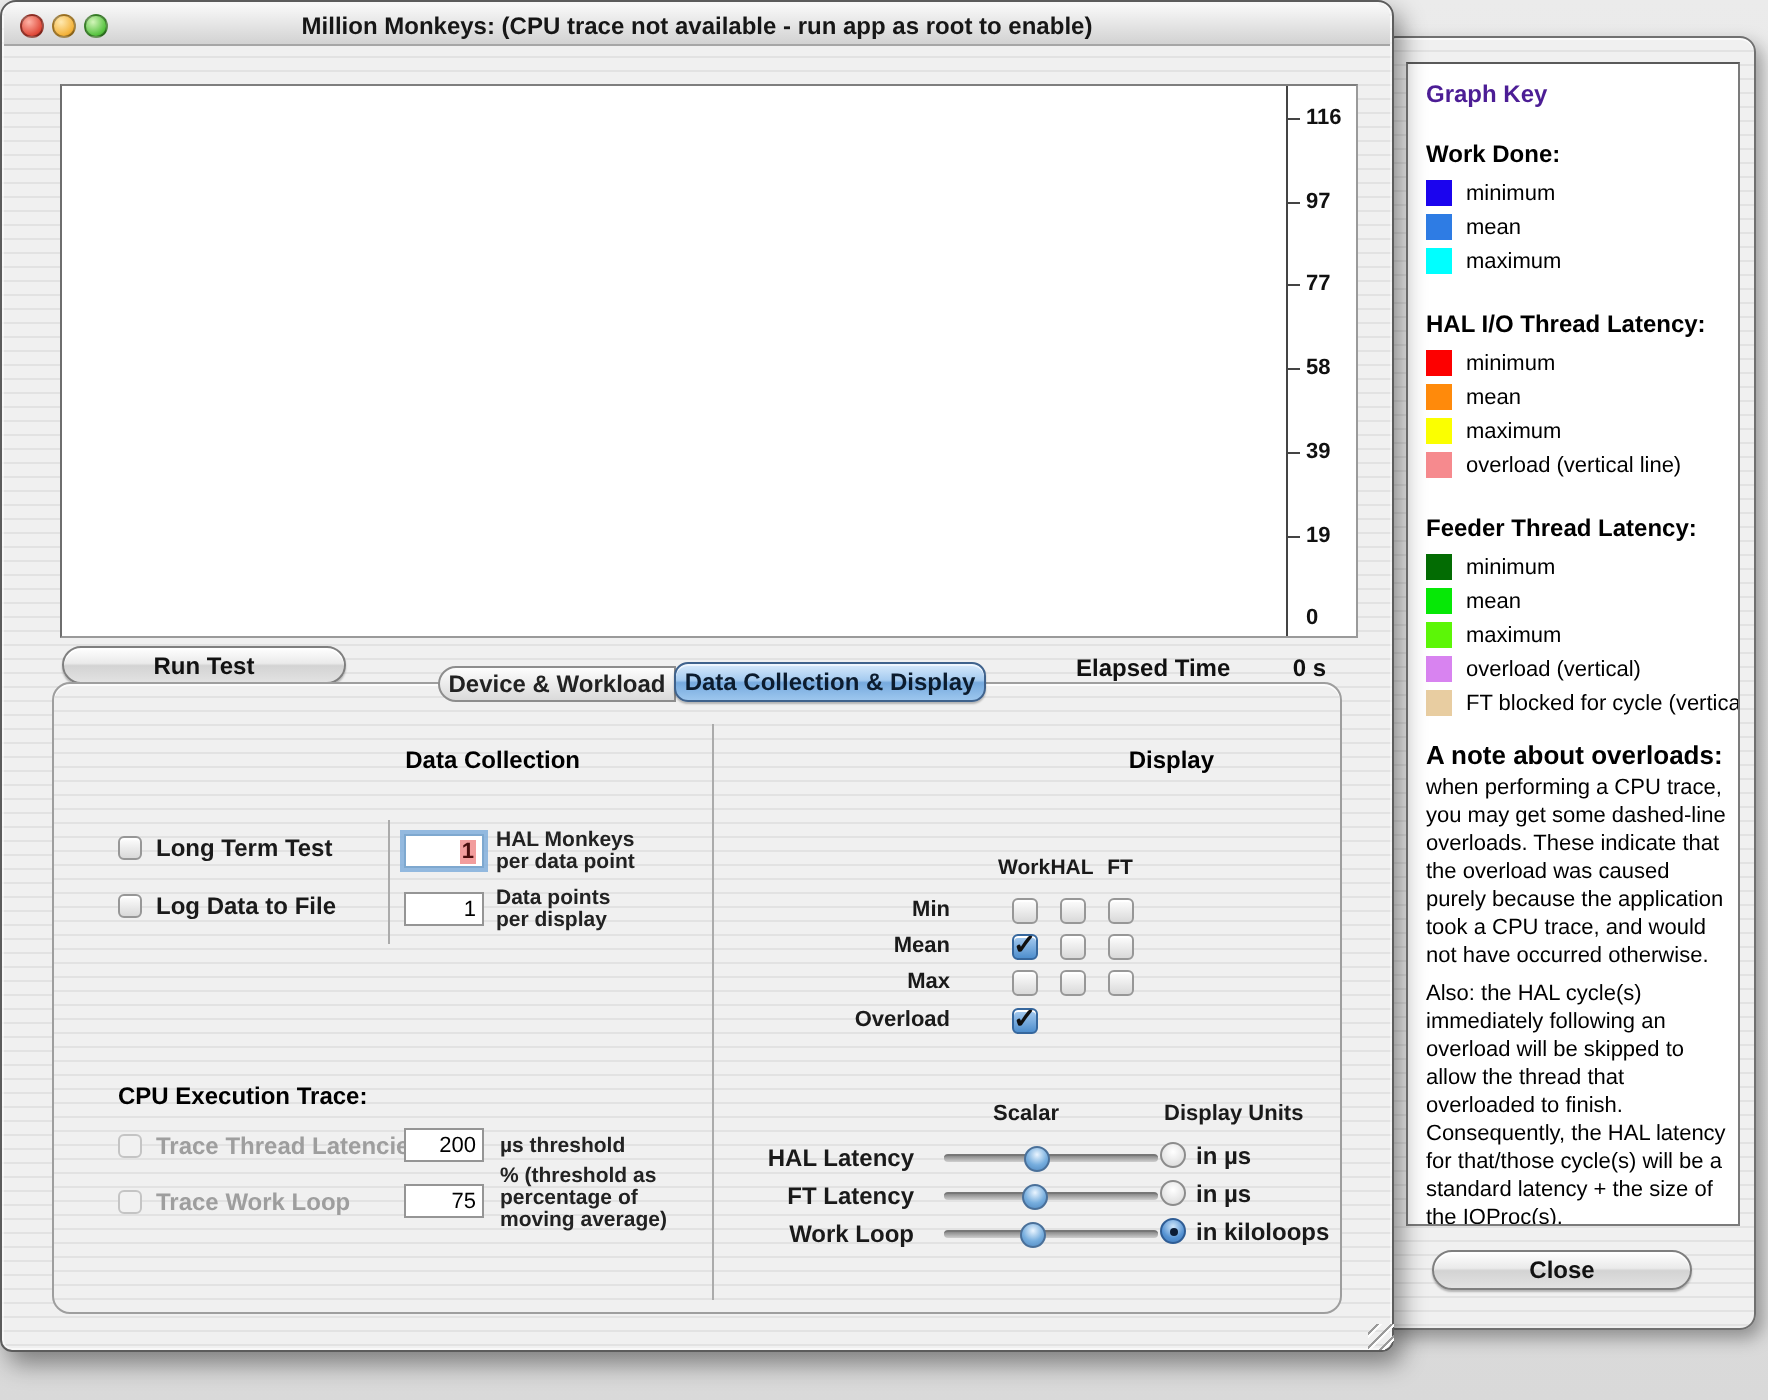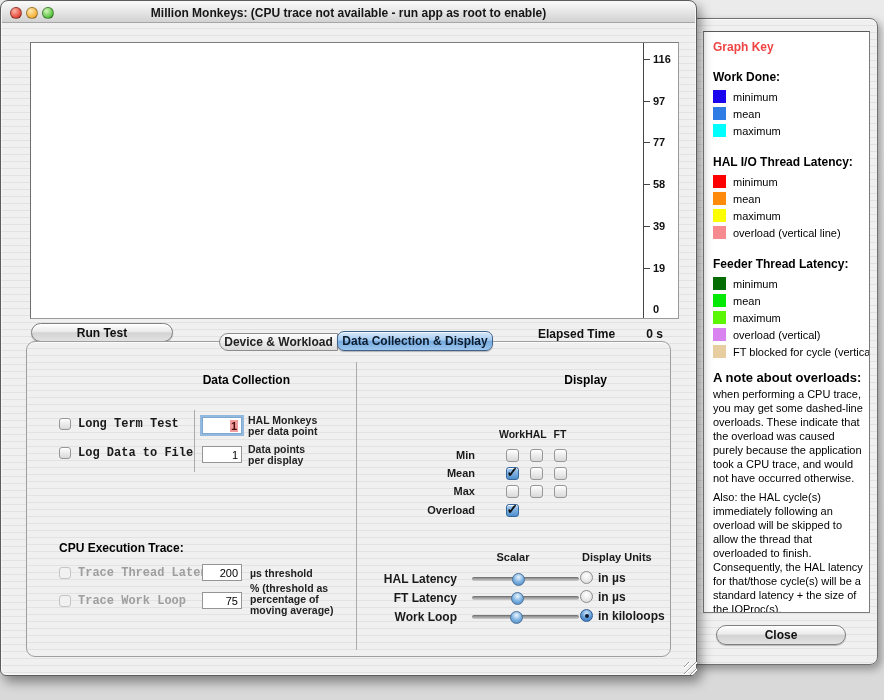--- a/index.html
+++ b/index.html
@@ -10,21 +10,21 @@
   .abs { position:absolute; }
   .pin { background:repeating-linear-gradient(180deg,#f0f0f0 0px,#f0f0f0 6px,#e2e2e2 6px,#e2e2e2 7px); }
 
   
   .drawer { left:690px; top:18px; width:188px; height:647px; z-index:1;
             border:1px solid #707070; border-radius:8px;
             box-shadow:3px 4px 9px rgba(0,0,0,.35), inset 0 1px 0 rgba(255,255,255,.7); }
   .keybox { left:12px; top:12px; width:167px; height:582px; background:#fff;
             border:1px solid #7b7b7b; border-top-color:#5a5a5a;
             padding:8px 4px 0 9px; overflow:hidden; }
-  .key-title { font-size:12px; font-weight:bold; color:#ef4444; }
+  .key-title { font-size:12px; font-weight:bold; color:#4c1d95; }
   .key-sec { margin-top:16px; }
   .key-head { font-size:12px; font-weight:bold; color:#000; margin-bottom:4px; }
   .key-item { display:flex; align-items:center; height:17px; white-space:nowrap; }
   .swatch { width:13px; height:13px; margin-right:7px; flex:0 0 13px; }
   .key-item span.lbl { font-size:11px; color:#000; }
   .note-title { margin-top:10px; font-size:13px; font-weight:bold; color:#000; }
   .note-body { margin-top:2px; font-size:11px; line-height:14px; color:#000; white-space:pre-line; }
   .note2 { margin-top:5px; }
 
   
@@ -77,21 +77,21 @@
 
   .cb { width:12px; height:12px; border:1px solid #979797; border-radius:3px;
         background:linear-gradient(#fefefe,#d9d9d9); box-shadow:inset 0 1px 0 #fff;
         position:relative; flex:0 0 12px; }
   .cb.big { width:13px; height:13px; flex-basis:13px; }
   .cb.checked { background:linear-gradient(#a9cdf1,#4e8ecd); border-color:#36679d; }
   .cb.checked::after { content:"✓"; position:absolute; left:0px; top:-4px;
         font-size:14px; font-weight:bold; color:#101010; }
   .cb.disabled { border-color:#c4c4c4; background:#f1f1f1; box-shadow:none; }
   .cb-row { display:flex; align-items:center; gap:7px; }
-  .cb-row .txt { font-size:12px; font-weight:600; color:#1a1a1a; white-space:nowrap;font-family:Liberation Mono, monospace; }
+  .cb-row .txt { font-size:12px; font-weight:600; color:#1a1a1a; white-space:nowrap; }
   .cb-row .txt.gray { color:#9e9e9e; }
 
   .field { width:40px; height:17px; background:#fff; border:1px solid #959595;
            font-size:11px; color:#000; text-align:right; padding:2px 3px; }
   .field.focused { border-color:#7ea8cf; box-shadow:0 0 0 2px rgba(130,175,220,.85); }
   .field .sel { padding:0 1px; font-weight:bold; color:#4a0d0d; }
   .fld-lbl { font-size:10.5px; font-weight:600; color:#222; line-height:11px; white-space:nowrap; }
 
   .mx-row { position:absolute; left:0; display:flex; align-items:center; height:18px; }
   .mx-lbl { width:63px; text-align:right; font-size:11px; font-weight:600; color:#1a1a1a; }

